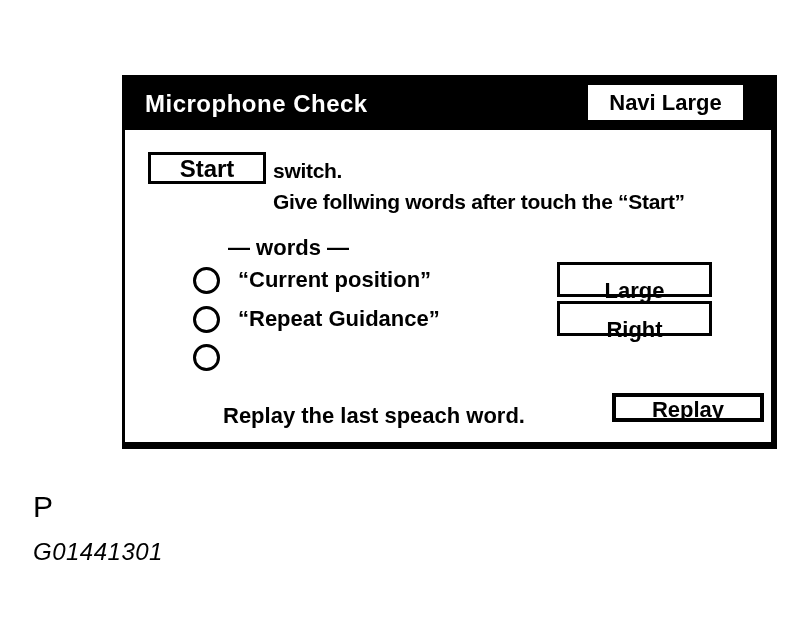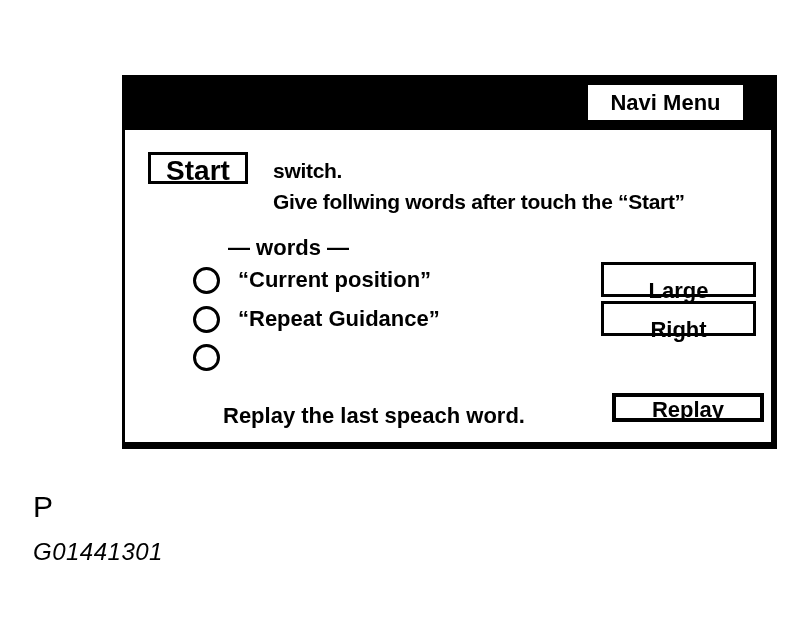--- a/index.html
+++ b/index.html
@@ -62,27 +62,27 @@
     font-size: 22px;
     font-weight: 700;
     color: #000000;
     padding: 0;
     cursor: pointer;
   }
   .start-btn {
     position: absolute;
     left: 23px;
     top: 77px;
-    width: 100px;
+    width: 118px;
     height: 32px;
     box-sizing: border-box;
     background: #ffffff;
     border: 3px solid #000000;
     font-family: "Liberation Sans", sans-serif;
-    font-size: 28px;
+    font-size: 24px;
     font-weight: 700;
     color: #000000;
     padding: 0;
     cursor: pointer;
   }
   .instruction {
     position: absolute;
     left: 148px;
     top: 80px;
     width: 500px;
@@ -141,21 +141,20 @@
     height: 35px;
     box-sizing: border-box;
     background: #ffffff;
     border: 3px solid #000000;
     font-family: "Liberation Sans", sans-serif;
     font-size: 22px;
     font-weight: 700;
     color: #000000;
     padding: 13px;
     cursor: pointer;
-    margin-left: 44px;
   }
   .vol-btn.v1 { top: 187px; }
   .vol-btn.v2 { top: 226px; }
   .vol-btn.v3 { top: 264px; }
   .replay-text {
     position: absolute;
     left: 98px;
     top: 328px;
     font-size: 22px;
     font-weight: 700;
@@ -196,21 +195,22 @@
   }
 </style>
 </head>
 <body>
 
 <div class="page">
 
   <div class="dialog">
 
     <div class="titlebar">
-      <button class="navi-btn">Navi Menu</button>
+      <span class="title">Microphone Check</span>
+      <button class="navi-btn">Navi Large</button>
     </div>
 
     <button class="start-btn">Start</button>
 
     <div class="instruction">
       <div>switch.</div>
       <div>Give follwing words after touch the “Start”</div>
     </div>
 
     <div class="words-header">— words —</div>

